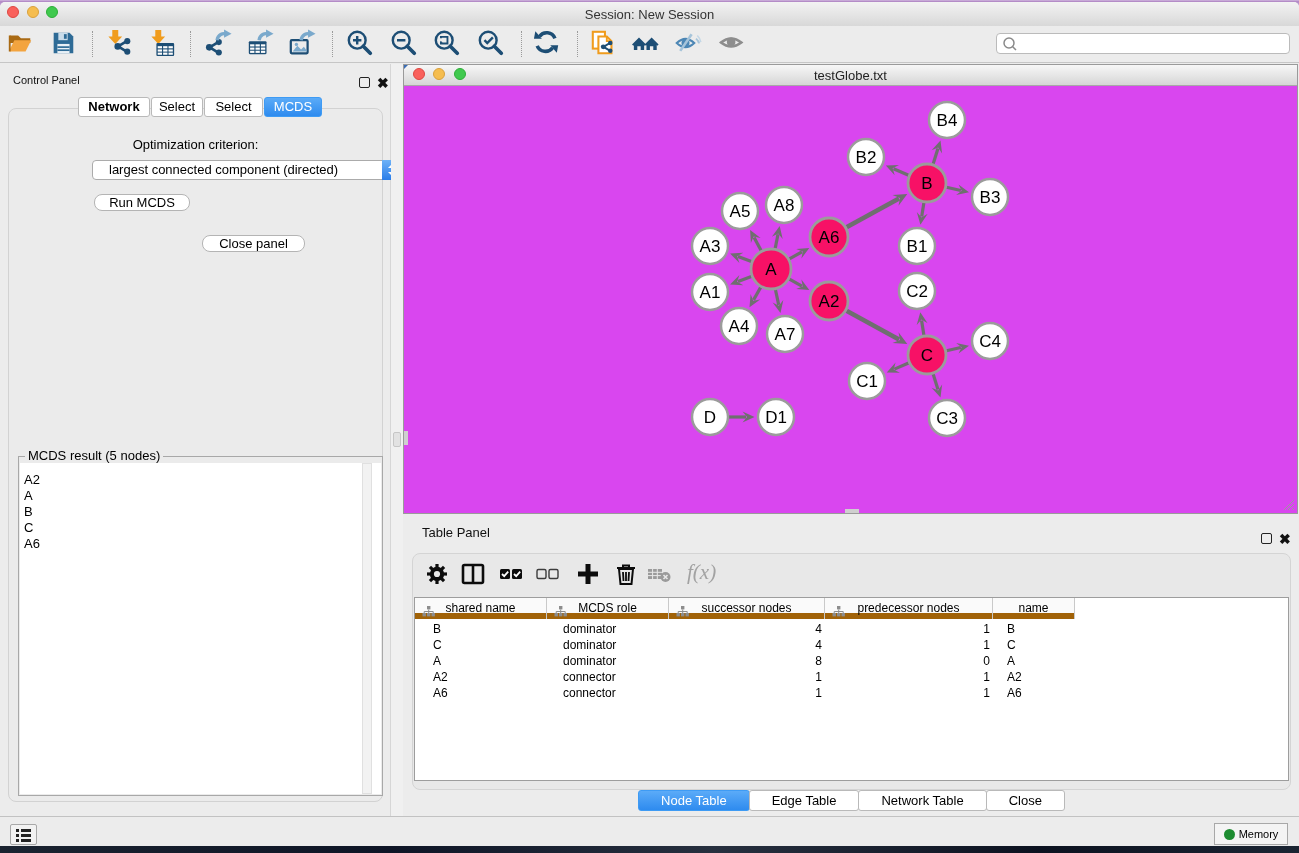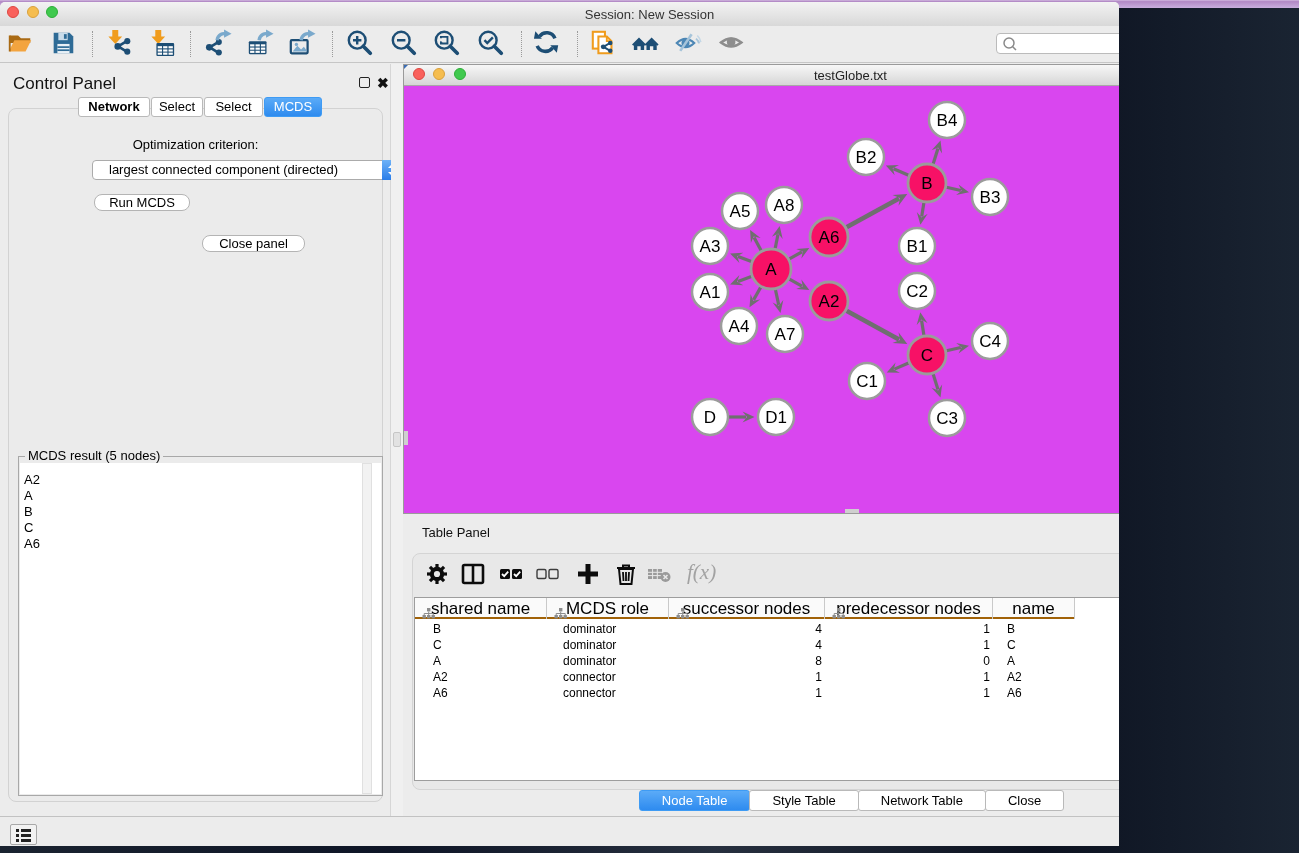--- a/index.html
+++ b/index.html
@@ -1,36 +1,36 @@
 <!DOCTYPE html>
 <html><head>
 <meta charset="utf-8">
 <style>
 * { margin:0; padding:0; box-sizing:border-box; }
 html,body { width:1299px; height:853px; overflow:hidden; }
 body { font-family:"Liberation Sans", sans-serif; background:linear-gradient(90deg,#1a2330,#0e1526 30%,#27303f 55%,#0c1220 80%,#1a2432); position:relative; }
 #desktop-top { position:absolute; left:0; top:0; width:1299px; height:8px; background:linear-gradient(#dcc8e8 0px,#b48cc7 1px,#b48cc7 2px,#c9aede 8px); }
-#app { position:absolute; left:0; top:2px; width:1119px; height:844px; background:#ececec; border-radius:5px 5px 0 0; overflow:hidden; }
+#app { position:absolute; left:0; top:2px; width:1299px; height:844px; background:#ececec; border-radius:5px 5px 0 0; overflow:hidden; }
 
 #titlebar { position:absolute; left:0; top:0; width:1299px; height:25px; background:linear-gradient(#f3f3f3,#d8d8d8); border-bottom:1px solid #b0b0b0; border-radius:5px 5px 0 0; }
 .tl { position:absolute; border-radius:50%; width:12px; height:12px; top:5px; }
 #titlebar .tl1 { left:7px;  background:#f9615c; border:1px solid #dd4741; }
 #titlebar .tl2 { left:27px; background:#f5bd4f; border:1px solid #d9a03c; }
 #titlebar .tl3 { left:46px; background:#40c94e; border:1px solid #2eae39; }
 #titlebar .tl { top:4px; }
 #gtitle .tl { top:3px; }
 #titlebar .title { position:absolute; left:0; width:100%; text-align:center; top:5px; font-size:13px; color:#333; }
 
 #toolbar { position:absolute; left:0; top:24px; width:1299px; height:37px; background:#ececec; border-bottom:1px solid #c6c6c6; }
 .tbsep { position:absolute; top:5px; height:26px; width:0; border-left:1px dotted #9a9a9a; }
 .tbico { position:absolute; top:4px; width:28px; height:28px; }
 #searchbox { position:absolute; left:996px; top:7px; width:294px; height:21px; background:#fff; border:1px solid #bbb; border-radius:4px; }
 
 #cpanel { position:absolute; left:0; top:62px; width:391px; height:755px; background:#ececec; border-right:1px solid #d6d6d6; }
-#cpanel .hdr { position:absolute; left:13px; top:10px; font-size:17px; color:#111; }
+#cpanel .hdr { position:absolute; left:13px; top:10px; font-size:11px; color:#111; }
 .winbtns { position:absolute; top:9px; }
 .fbtn { display:inline-block; width:11px; height:11px; border:1.5px solid #222; border-radius:2px; vertical-align:middle; }
 .xbtn { display:inline-block; font-size:14px; font-weight:bold; color:#111; vertical-align:middle; margin-left:7px; }
 .cptab { position:absolute; top:33px; height:20px; background:#fff; border:1px solid #b9b9b9; font-size:13px; color:#000; text-align:center; line-height:18px; border-radius:3px; z-index:3; }
 .cptab.sel { background:linear-gradient(#5babf8,#2e8bef); color:#fff; border-color:#3e9bf4; }
 #cpbody { position:absolute; left:8px; top:44px; width:375px; height:694px; border:1px solid #d2d2d2; border-radius:8px; background:#ebebeb; }
 #optlabel { position:absolute; left:0; width:100%; text-align:center; top:28px; font-size:13px; color:#000; }
 #optselect { position:absolute; left:36px; top:51px; width:310px; height:20px; background:#fff; border:1px solid #ababab; border-radius:4px; font-size:13px; line-height:18px; text-align:left; padding-left:16px; color:#000;margin-left:47px; }
 #optselect .stepper { position:absolute; right:-1px; top:-1px; width:20px; height:20px; background:linear-gradient(#6db1f7,#2a7de8); border-radius:0 4px 4px 0; }
 .cbtn { position:absolute; top:85px; height:17px; background:#fff; border:1px solid #b4b4b4; border-radius:8px; font-size:13px; text-align:center; line-height:15px; color:#000; }
@@ -45,21 +45,21 @@
 #gtitle { position:absolute; left:0; top:0; width:100%; height:21px; background:linear-gradient(#f7f7f7,#d6d6d6); border-bottom:1px solid #a8a8a8; }
 #gtitle .tl1 { left:9px; background:#f9615c; border:1px solid #dd4741; }
 #gtitle .tl2 { left:29px; background:#f5bd4f; border:1px solid #d9a03c; }
 #gtitle .tl3 { left:50px; background:#40c94e; border:1px solid #2eae39; }
 #gtitle .title { position:absolute; left:0; width:100%; text-align:center; top:3px; font-size:13px; color:#222; }
 
 #tpanel { position:absolute; left:403px; top:518px; width:896px; height:297px; background:#ececec; }
 #tpanel .hdr { position:absolute; left:19px; top:5px; font-size:13px; color:#111; }
 #touter { position:absolute; left:9px; top:33px; width:879px; height:237px; background:#e8e8e8; border:1px solid #d4d4d4; border-radius:8px; }
 #ttable { position:absolute; left:11px; top:77px; width:875px; height:184px; background:#fff; border:1px solid #9d9d9d; }
-#thead { position:absolute; top:0px; height:21px; background:#fafafa; border-bottom:2px solid #a16207; font-size:17px; color:#000; }
+#thead { position:absolute; top:0px; height:21px; background:#fafafa; border-bottom:6px solid #a16207; font-size:12px; color:#000; }
 .thcell { position:absolute; top:0; height:21px; border-right:1px solid #c9c9c9; text-align:center; line-height:21px; }
 .oic { position:absolute; left:7px; top:4px; }
 .trow { position:absolute; left:6px; font-size:12px; color:#000; height:16px; line-height:16px; width:860px; }
 #ttabs { position:absolute; left:0; top:270px; width:100%; height:22px; text-align:center; }
 .ttab { display:inline-block; height:21px; background:#fff; border:1px solid #b9b9b9; font-size:13px; padding:0 22px; line-height:19px; border-radius:3px; margin:0 -1px 0 0; vertical-align:top; }
 .ttab.sel { background:linear-gradient(#5babf8,#2e8bef); color:#fff; border-color:#3e9bf4; }
 
 #statusbar { position:absolute; left:0; top:814px; width:1299px; height:29px; background:#ececec; border-top:1px solid #c2c2c2; }
 #listbtn { position:absolute; left:10px; top:7px; width:27px; height:21px; border:1px solid #a8a8a8; background:#f2f2f2; border-radius:2px; }
 #membtn { position:absolute; right:11px; top:6px; width:74px; height:22px; border:1px solid #a8a8a8; background:#f4f4f4; font-size:11px; line-height:20px; text-align:center; color:#000; }
@@ -473,21 +473,21 @@
         </div>
 <div class="trow" style="top:87px;">
           <span style="position:absolute;left:12px;">A6</span>
           <span style="position:absolute;left:142px;">connector</span>
           <span style="position:absolute;left:361px;width:40px;text-align:right;">1</span>
           <span style="position:absolute;left:529px;width:40px;text-align:right;">1</span>
           <span style="position:absolute;left:586px;">A6</span>
         </div>
     </div>
     <div id="ttabs">
-      <span class="ttab sel">Node Table</span><span class="ttab">Style Table</span><span class="ttab">Network Table</span><span class="ttab">Close</span>
+      <span class="ttab sel">Node Table</span><span class="ttab">Edge Table</span><span class="ttab">Network Table</span><span class="ttab">Close</span>
     </div>
   </div>
   <div id="statusbar">
     <div id="listbtn"><svg width="25" height="19">
           <g fill="#222">
             <rect x="5" y="4" width="3" height="3"></rect>
             <rect x="10" y="4" width="10" height="3"></rect>
             <rect x="5" y="9" width="3" height="3"></rect>
             <rect x="10" y="9" width="10" height="3"></rect>
             <rect x="5" y="14" width="3" height="3"></rect>

